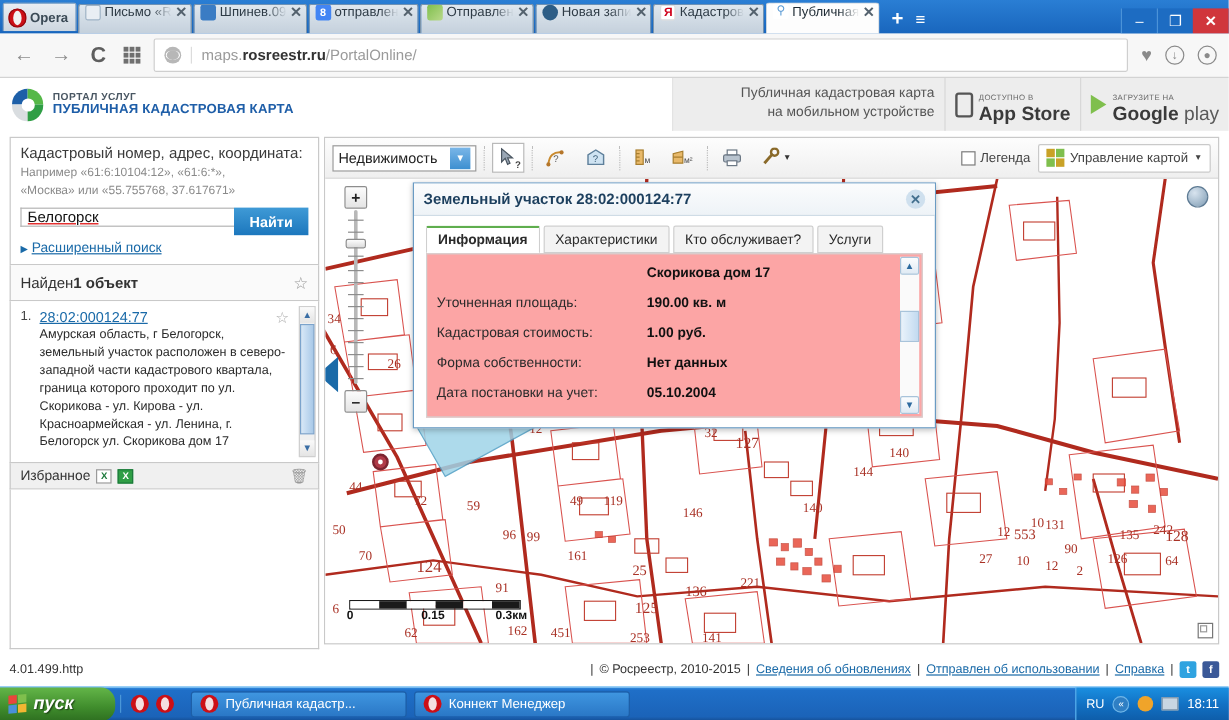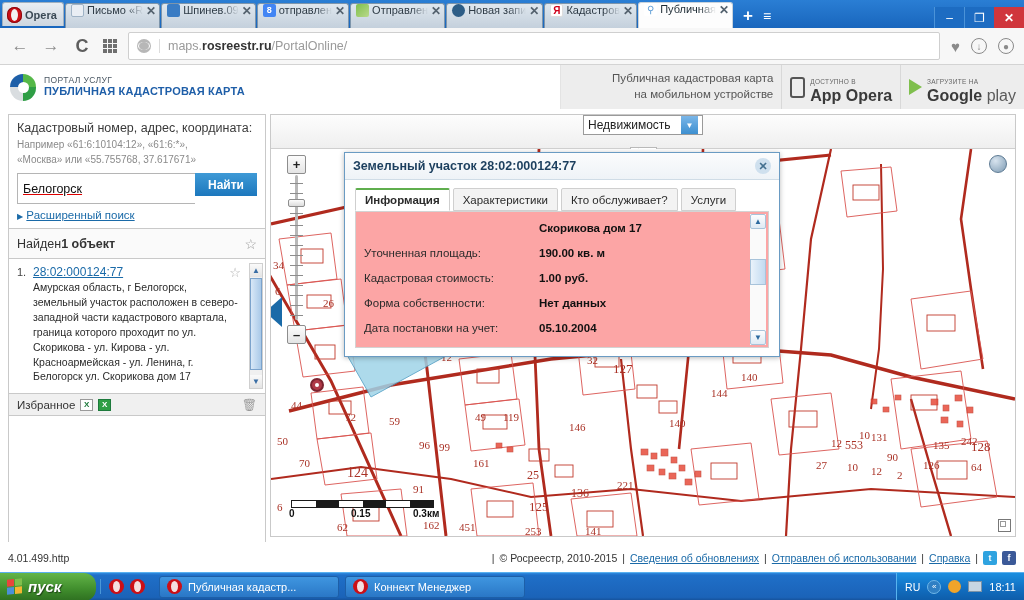--- a/index.html
+++ b/index.html
@@ -36,21 +36,21 @@
     content:''; position:absolute; left:4px; top:2px;
     width:7px; height:12px; border-radius:50%; background:#f2f2f2;
   }
   .tab {
     position: relative;
     height: 25px; min-width: 86px; max-width: 100px; flex: 0 0 auto;
     margin-bottom: 0;
     background: linear-gradient(to bottom,#dfe7ee,#c4d0dc);
     border: 1px solid #7d95ab; border-bottom: none;
     border-radius: 3px 3px 0 0;
-    display: flex; gap: 3px;
+    display: flex; align-items: center; gap: 3px;
     padding: 0 3px 12px 5px;
     font-size: 11px; color: #2e3b46;
     overflow: hidden; white-space: nowrap;
     margin-left: 1px;
   }
   .tab.active {
     background: #fdfdfd; border-color: #c9d3dc;
     color: #1d2a33; height: 26px;
   }
   .tab .favicon { width: 13px; height: 13px; flex: 0 0 13px; border-radius: 2px; }
@@ -110,21 +110,21 @@
   }
   .logo-mark {
     width: 26px; height: 27px; margin-left: 10px; position: relative; flex: 0 0 26px;
   }
   .logo-mark .q1{position:absolute;left:0;top:0;width:13px;height:13px;background:#1d5fa8;border-radius:13px 0 0 0;}
   .logo-mark .q2{position:absolute;left:13px;top:0;width:13px;height:13px;background:#55b848;border-radius:0 13px 0 0;}
   .logo-mark .q3{position:absolute;left:0;top:13px;width:13px;height:14px;background:#d9dde0;border-radius:0 0 0 13px;}
   .logo-mark .q4{position:absolute;left:13px;top:13px;width:13px;height:14px;background:#2f9e45;border-radius:0 0 13px 0;}
   .logo-mark .hole{position:absolute;left:8px;top:8px;width:11px;height:11px;background:#fff;border-radius:50%;}
   .logo-text { margin-left: 8px; line-height: 1.25; }
-  .logo-text .l1 { font-size: 8.5px; color: #4a5763; letter-spacing: .4px; font-weight: normal; }
+  .logo-text .l1 { font-size: 8.5px; color: #4a5763; letter-spacing: .4px; font-weight: bold; }
   .logo-text .l2 { font-size: 11px; color: #1e5ea8; letter-spacing: .2px; font-weight: bold; }
   .promo {
     position: absolute; right: 0; top: 0; height: 44px; width: 464px;
     background: #ededed; display: flex; align-items: center; justify-content: flex-end;
     border-left: 1px solid #e3e3e3;
   }
   .promo .ptext { font-size: 11.5px; color: #555; text-align: right; line-height: 1.35; padding-right: 8px; }
   .storebox { height: 44px; padding: 0 8px; display: flex; align-items: center; gap: 5px; border-left: 1px solid #d8d8d8; }
   .phone-ic { width: 15px; height: 21px; border: 2px solid #555; border-radius: 3px; }
   .gp-tri { width: 0; height: 0; border-left: 13px solid #7fbf4d; border-top: 8px solid transparent; border-bottom: 8px solid transparent; }
@@ -135,21 +135,21 @@
   
   .leftpanel {
     position: absolute; left: 8px; top: 49px; width: 258px; height: 423px;
     font-size: 11.5px; color: #333;
   }
   .searchbox { border: 1px solid #c9c9c9; background:#fff; padding: 6px 8px 7px; }
   .sb-title { font-size: 12.5px; color: #3a3a3a; }
   .sb-hint { font-size: 10px; color: #8a8a8a; line-height: 1.5; margin-top: 2px; }
   .sb-row { display: flex; margin-top: 6px; gap: 0; }
   .sb-input {
-    flex: 1 1 auto; height: 31px; border: 1px solid #b5b5b5; border-right: none;
+    flex: 1 1 auto; height: 16px; border: 1px solid #b5b5b5; border-right: none;
     font-size: 12.5px; padding: 0 5px; color: #111; outline: none;
     text-decoration: underline; text-decoration-color:#d00; background:#fff;
   }
   .sb-btn {
     width: 62px; height: 23px; background: linear-gradient(to bottom,#3f9ad6,#1c77bd);
     color: #fff; font-size: 12px; font-weight: bold;
     display: flex; align-items: center; justify-content: center; border: none;
   }
   .adv { margin-top: 5px; font-size: 11.5px; color: #1a6aa8; }
   .adv a { color: #1a6aa8; text-decoration: underline; }
@@ -190,21 +190,21 @@
 
   
   .maparea {
     position: absolute; left: 270px; top: 49px; width: 746px; height: 423px;
     border: 1px solid #c9c9c9; background: #fff; overflow: hidden;
   }
   .maptoolbar {
     position: absolute; left: 0; top: 0; width: 744px; height: 34px;
     background: linear-gradient(to bottom,#fdfdfd,#efefef);
     border-bottom: 1px solid #cfcfcf;
-    display: flex; align-items: center; padding: 0 6px; gap: 6px; flex-direction: column;
+    display: flex; align-items: center; padding: 0 6px; gap: 6px;
   }
   .tb-select {
     height: 22px; min-width: 120px; background: #fff; border: 1px solid #9a9a9a;
     display: flex; align-items: center; padding: 0 4px; font-size: 12px; color: #222;
   }
   .tb-select .chev {
     margin-left: auto; width: 17px; height: 18px;
     background: linear-gradient(to bottom,#7ab6e8,#3d8fd0);
     color: #fff; font-size: 8px; display: flex; align-items: center; justify-content: center;
   }
@@ -459,21 +459,21 @@
       </div>
       <div class="promo">
         <div class="ptext">
           <div>Публичная кадастровая карта</div>
           <div>на мобильном устройстве</div>
         </div>
         <div class="storebox">
           <span class="phone-ic"></span>
           <span>
             <span class="store-l1">Доступно в</span>
-            <span class="store-l2" style="display:block">App Opera</span>
+            <span class="store-l2" style="display:block">App Store</span>
           </span>
         </div>
         <div class="storebox">
           <span class="gp-tri"></span>
           <span>
             <span class="store-l1">ЗАГРУЗИТЕ НА</span>
             <span class="store-l2" style="display:block"><span>Google</span> <span class="light">play</span></span>
           </span>
         </div>
       </div>

